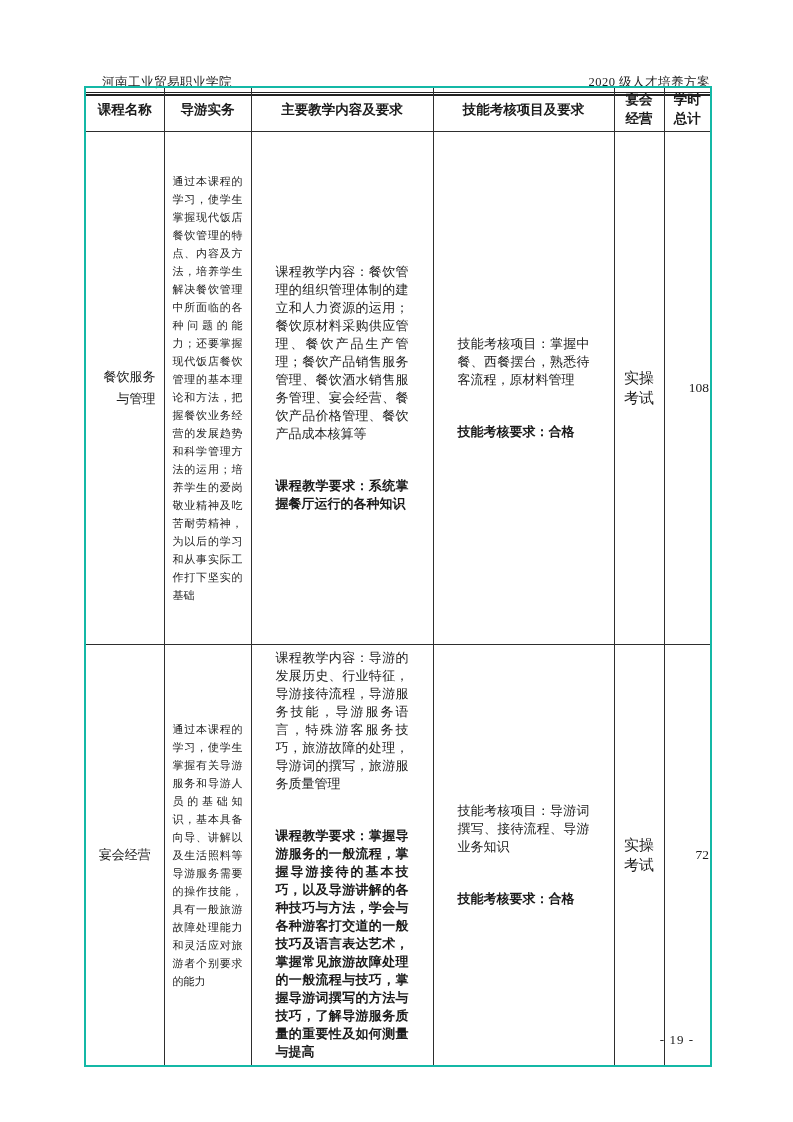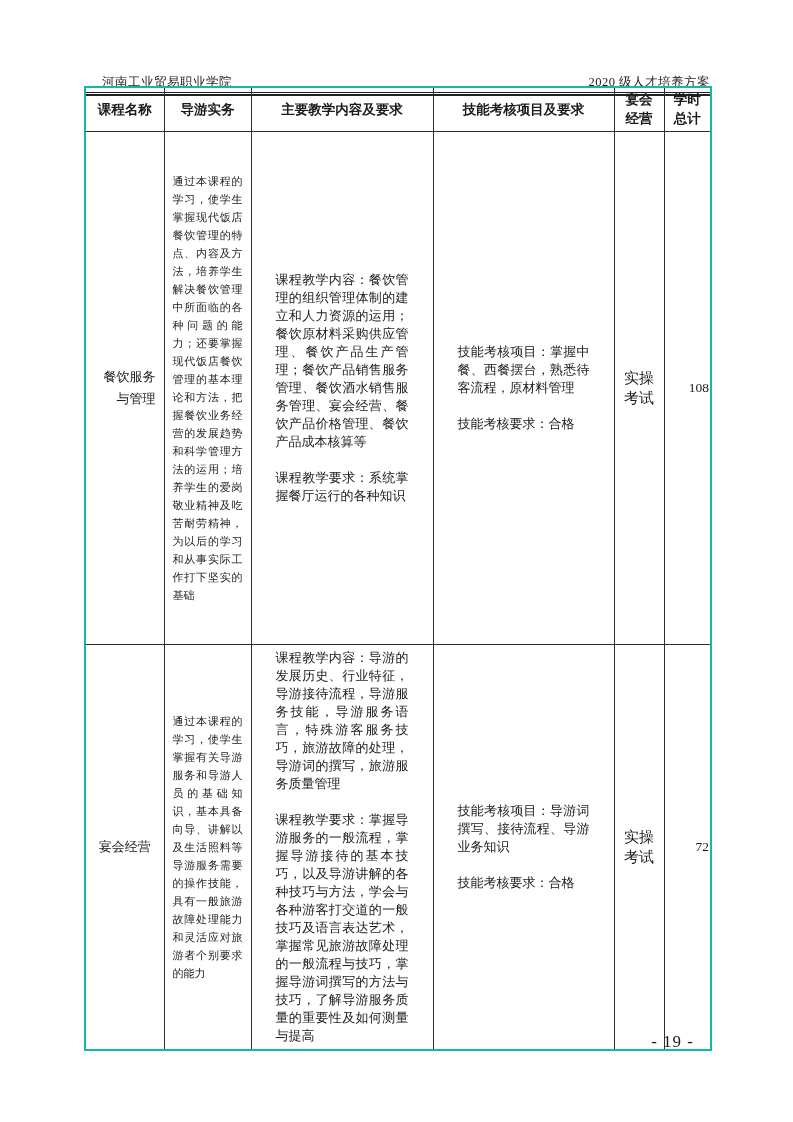--- a/index.html
+++ b/index.html
@@ -52,34 +52,34 @@
     vertical-align: middle; padding: 4px 8px;
     font-size: 11px; line-height: 18px;
     text-align: justify; text-align-last: left; text-justify: inter-ideograph;
   }
   td.cell-content, td.cell-skills {
     vertical-align: middle; padding: 4px 24px;
     font-size: 13px; line-height: 18px;
     text-align: justify; text-align-last: left; text-justify: inter-ideograph;
   }
   td.cell-content p, td.cell-skills p { margin: 0; }
-  td.cell-content p.para-gap, td.cell-skills p.para-gap { margin-top: 18px; }
+  td.cell-content p.para-gap, td.cell-skills p.para-gap { margin-top: 34px; font-weight: bold; }
 
   td.cell-method {
     text-align: center; vertical-align: middle;
     font-size: 15px; line-height: 20px; padding: 0 6px;
   }
   td.cell-hours {
     text-align: right; vertical-align: middle;
     font-size: 13.5px;
   }
 
   .page-footer {
     position: absolute; top: 1032px; left: 84px; width: 626px;
-    text-align: right; font-size: 17px; letter-spacing: 1px;
+    text-align: right; font-size: 13px; letter-spacing: 1px;
     padding-right: 16px;
   }
 </style>
 </head>
 <body>
 
 <div class="page">
 
   <div class="running-head">
     <span class="left">河南工业贸易职业学院</span>

